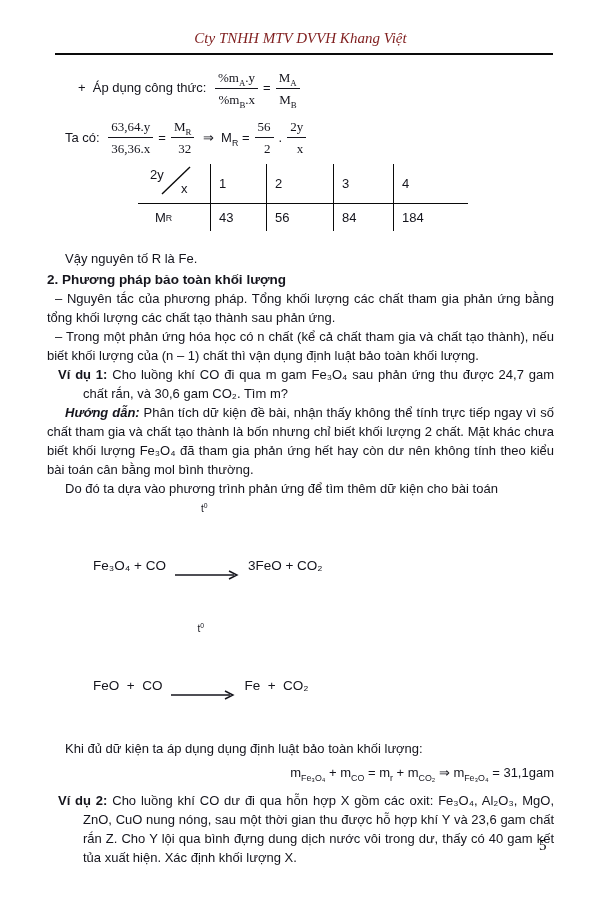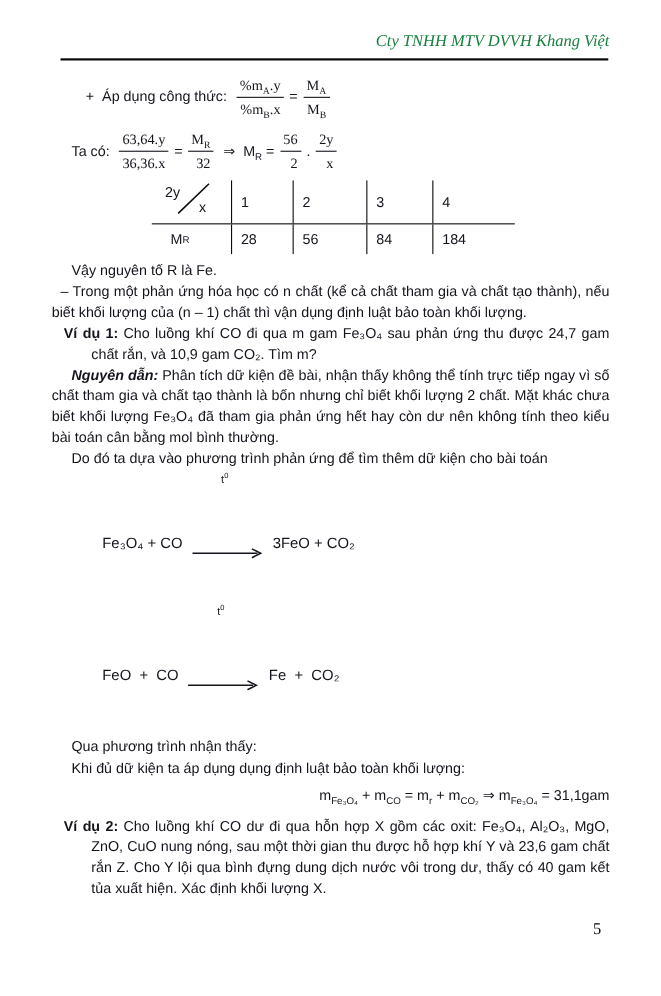--- a/index.html
+++ b/index.html
@@ -9,22 +9,22 @@
     font-size:13px;line-height:19px;color:#14141c;
   }
   .page{padding:30px 47px 0 47px;}
   p{margin:0;}
   .jus{text-align:justify;}
   b{font-weight:bold;}
   sub{font-size:68%;line-height:0;}
   sup{font-size:68%;line-height:0;}
 
   
-  .hdr{text-align:right;font-family:"Liberation Serif",serif;font-style:italic;
-       font-size:15px;color:#15803d;line-height:17px;}
+  .hdr{text-align:center;font-family:"Liberation Serif",serif;font-style:italic;
+       font-size:15px;color:#7f1d1d;line-height:17px;}
   .rule{border-top:2px solid #0a0a0a;margin:6px 1px 0 8px;height:0;}
 
   
   .frow{display:flex;align-items:center;white-space:pre-wrap;}
   .frac{display:inline-block;text-align:right;vertical-align:middle;margin:0 5px;font-family:Liberation Serif, serif;}
   .frac .num{display:block;padding:0 3px 1px 3px;border-bottom:1.3px solid #14141c;}
   .frac .den{display:block;padding:1px 3px 0 3px;}
   .f1{margin-top:13px;text-indent:31px;}
   .f1 .frac{text-indent:0;}
   .f1line2{margin-top:6px;}
@@ -43,21 +43,21 @@
   .c2{width:67px;padding-left:8px;}
   .c3{width:60px;padding-left:8px;}
   .c4{width:74px;padding-left:8px;}
   .trow2 .c0{padding-left:17px;}
   .corner{position:relative;width:73px;height:100%;}
   .c2y{position:absolute;left:12px;top:1px;}
   .cx{position:absolute;left:43px;top:15px;}
   .cslash{position:absolute;left:21px;top:2px;}
 
   
-  .concl{margin-top:5px;text-indent:18px;}
+  .concl{margin-top:18px;text-indent:18px;}
   .h2{margin-top:2px;font-weight:bold;font-size:13.5px;}
   .pind{text-indent:8px;}
   .vidu{padding-left:36px;text-indent:-25px;}
   .vd2{margin-top:9px;}
   .hdp{text-indent:18px;}
   .note{text-indent:18px;}
   .obs{margin-top:3px;text-indent:18px;}
   .apply{margin-top:1px;text-indent:18px;}
 
   
@@ -106,33 +106,35 @@
         </span>
         <span class="cx">x</span>
       </div>
       <div class="tcell c1 vline">1</div>
       <div class="tcell c2 vline">2</div>
       <div class="tcell c3 vline">3</div>
       <div class="tcell c4">4</div>
     </div>
     <div class="trow trow2">
       <div class="tcell c0 vline">M<sub>R</sub></div>
-      <div class="tcell c1 vline">28</div>
+      <div class="tcell c1 vline">43</div>
       <div class="tcell c2 vline">56</div>
       <div class="tcell c3 vline">84</div>
       <div class="tcell c4">184</div>
     </div>
   </div>
 
   <p class="concl">Vậy nguyên tố R là Fe.</p>
 
+  <p class="h2">2. Phương pháp bảo toàn khối lượng</p>
+  <p class="jus pind">– Nguyên tắc của phương pháp. Tổng khối lượng các chất tham gia phản ứng bằng tổng khối lượng các chất tạo thành sau phản ứng.</p>
   <p class="jus pind">– Trong một phản ứng hóa học có n chất (kể cả chất tham gia và chất tạo thành), nếu biết khối lượng của (n – 1) chất thì vận dụng định luật bảo toàn khối lượng.</p>
 
-  <p class="jus vidu"><b>Ví dụ 1:</b><span> Cho luồng khí CO đi qua m gam Fe₃O₄ sau phản ứng thu được 24,7 gam chất rắn, và 10,9 gam CO₂. Tìm m?</span></p>
-  <p class="jus hdp"><span class="bi">Nguyên dẫn:</span><span> Phân tích dữ kiện đề bài, nhận thấy không thể tính trực tiếp ngay vì số chất tham gia và chất tạo thành là bốn nhưng chỉ biết khối lượng 2 chất. Mặt khác chưa biết khối lượng Fe₃O₄ đã tham gia phản ứng hết hay còn dư nên không tính theo kiểu bài toán cân bằng mol bình thường.</span></p>
+  <p class="jus vidu"><b>Ví dụ 1:</b><span> Cho luồng khí CO đi qua m gam Fe₃O₄ sau phản ứng thu được 24,7 gam chất rắn, và 30,6 gam CO₂. Tìm m?</span></p>
+  <p class="jus hdp"><span class="bi">Hướng dẫn:</span><span> Phân tích dữ kiện đề bài, nhận thấy không thể tính trực tiếp ngay vì số chất tham gia và chất tạo thành là bốn nhưng chỉ biết khối lượng 2 chất. Mặt khác chưa biết khối lượng Fe₃O₄ đã tham gia phản ứng hết hay còn dư nên không tính theo kiểu bài toán cân bằng mol bình thường.</span></p>
   <p class="note">Do đó ta dựa vào phương trình phản ứng để tìm thêm dữ kiện cho bài toán</p>
 
   <div class="frow eq">
     <span class="keepsp">Fe₃O₄ + CO</span>
     <span class="rxn">
       <span class="lbl">t<sup>0</sup></span>
       <svg width="66" height="10">
           <line x1="1" y1="5" x2="60" y2="5" stroke="#14141c" stroke-width="1.4"></line>
           <polyline points="55,1 63,5 55,9" fill="none" stroke="#14141c" stroke-width="1.4"></polyline>
         </svg>
@@ -144,21 +146,20 @@
     <span class="rxn">
       <span class="lbl">t<sup>0</sup></span>
       <svg width="66" height="10">
           <line x1="1" y1="5" x2="60" y2="5" stroke="#14141c" stroke-width="1.4"></line>
           <polyline points="55,1 63,5 55,9" fill="none" stroke="#14141c" stroke-width="1.4"></polyline>
         </svg>
     </span>
     <span class="keepsp">Fe  +  CO₂</span>
   </div>
 
-  <p class="obs">Qua phương trình nhận thấy:</p>
 
 
   <p class="apply">Khi đủ dữ kiện ta áp dụng dụng định luật bảo toàn khối lượng:</p>
 
   <p class="mform">m<sub>Fe₃O₄</sub> + m<sub>CO</sub> = m<sub>r</sub> + m<sub>CO₂</sub> ⇒ m<sub>Fe₃O₄</sub> = 31,1gam</p>
 
   <p class="jus vidu vd2"><b>Ví dụ 2:</b><span> Cho luồng khí CO dư đi qua hỗn hợp X gồm các oxit: Fe₃O₄, Al₂O₃, MgO, ZnO, CuO nung nóng, sau một thời gian thu được hỗ hợp khí Y và 23,6 gam chất rắn Z. Cho Y lội qua bình đựng dung dịch nước vôi trong dư, thấy có 40 gam kết tủa xuất hiện. Xác định khối lượng X.</span></p>
 
 </div>
 

